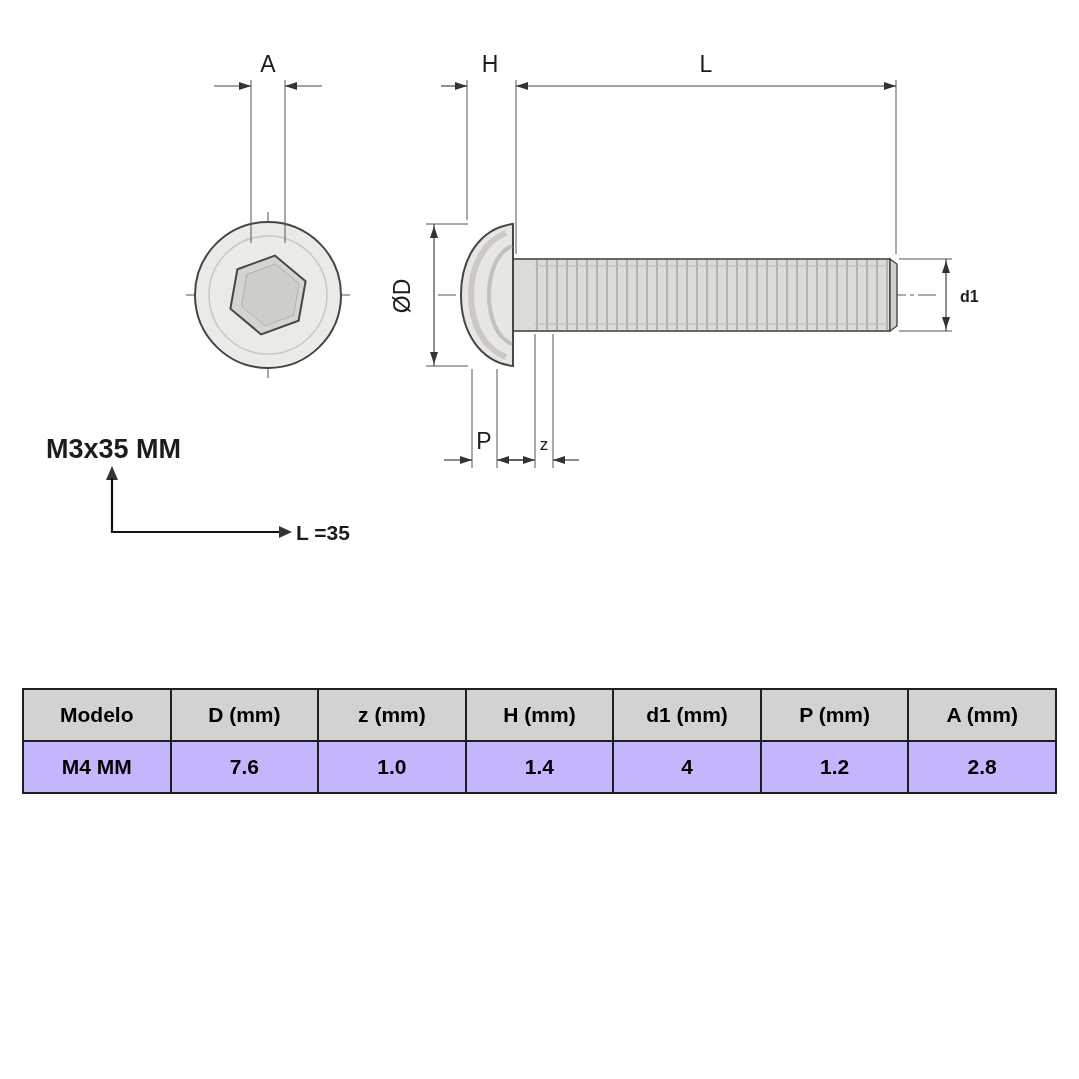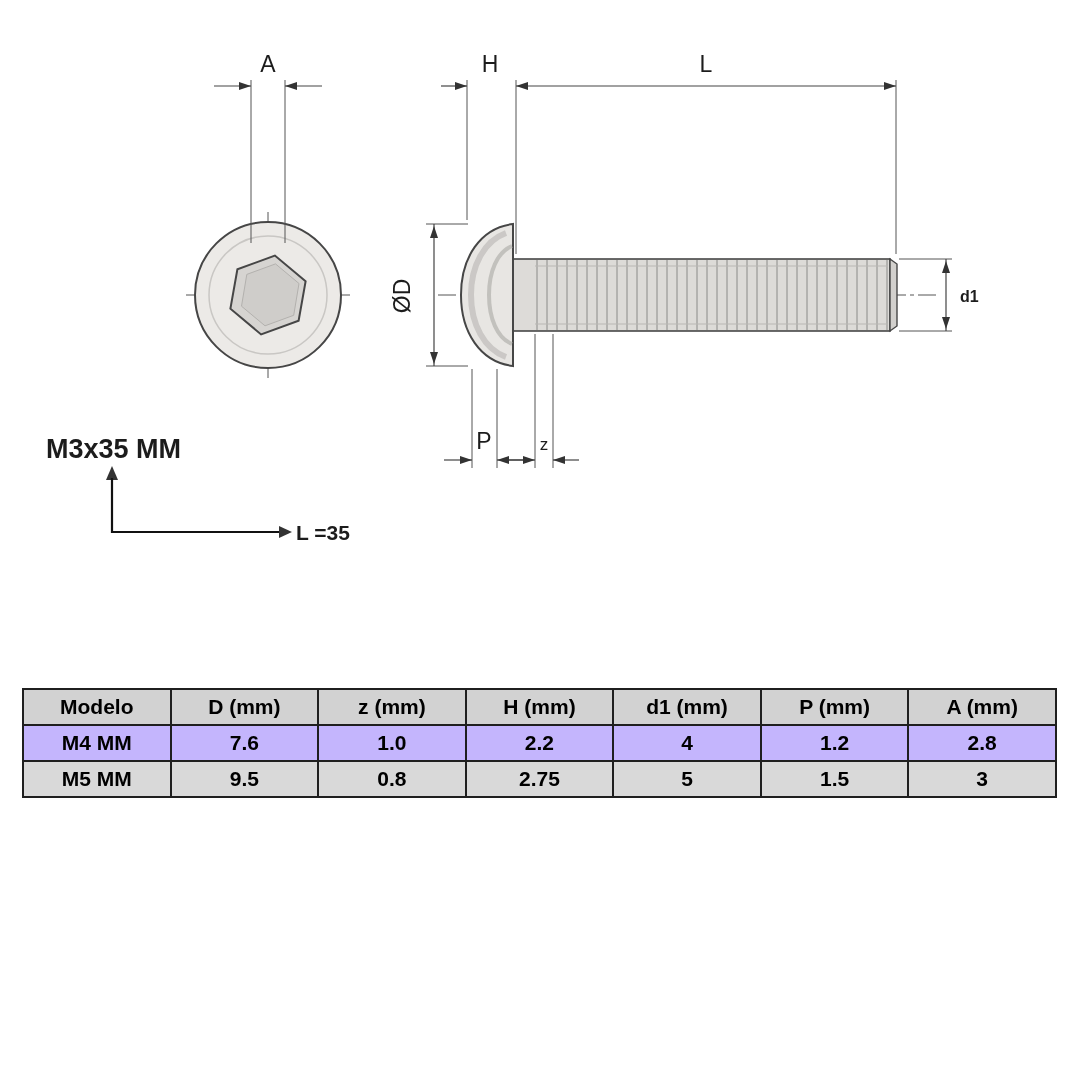--- a/index.html
+++ b/index.html
@@ -37,21 +37,21 @@
     width: 1035px;
     margin-left: 22px;
     margin-top: 68px;
     font-weight: bold;
     font-size: 21px;
     color: #000;
   }
   .spec-table th, .spec-table td {
     border: 2px solid #1f1f1f;
     text-align: center;
-    padding: 0;
+    padding: 8px;
     height: 34px;
   }
   .spec-table thead th { background: #d2d2d2; }
   .spec-table tbody tr.row-shaded td { background: #d9d9d9; }
   .spec-table tbody tr.row-plain td { background: #c4b5fd; }
 </style>
 </head>
 <body>
 
 <div class="drawing-wrap">
@@ -163,28 +163,19 @@
       <th>d1 (mm)</th>
       <th>P (mm)</th>
       <th>A (mm)</th>
     </tr>
   </thead>
   <tbody>
     <tr class="row-plain">
       <td>M4 MM</td>
       <td>7.6</td>
       <td>1.0</td>
-      <td>2.2</td>
+      <td>1.4</td>
       <td>4</td>
       <td>1.2</td>
       <td>2.8</td>
-    </tr>
-    <tr class="row-shaded">
-      <td>M5 MM</td>
-      <td>9.5</td>
-      <td>0.8</td>
-      <td>2.75</td>
-      <td>5</td>
-      <td>1.5</td>
-      <td>3</td>
     </tr>
   </tbody>
 </table>
 
 </body></html>

